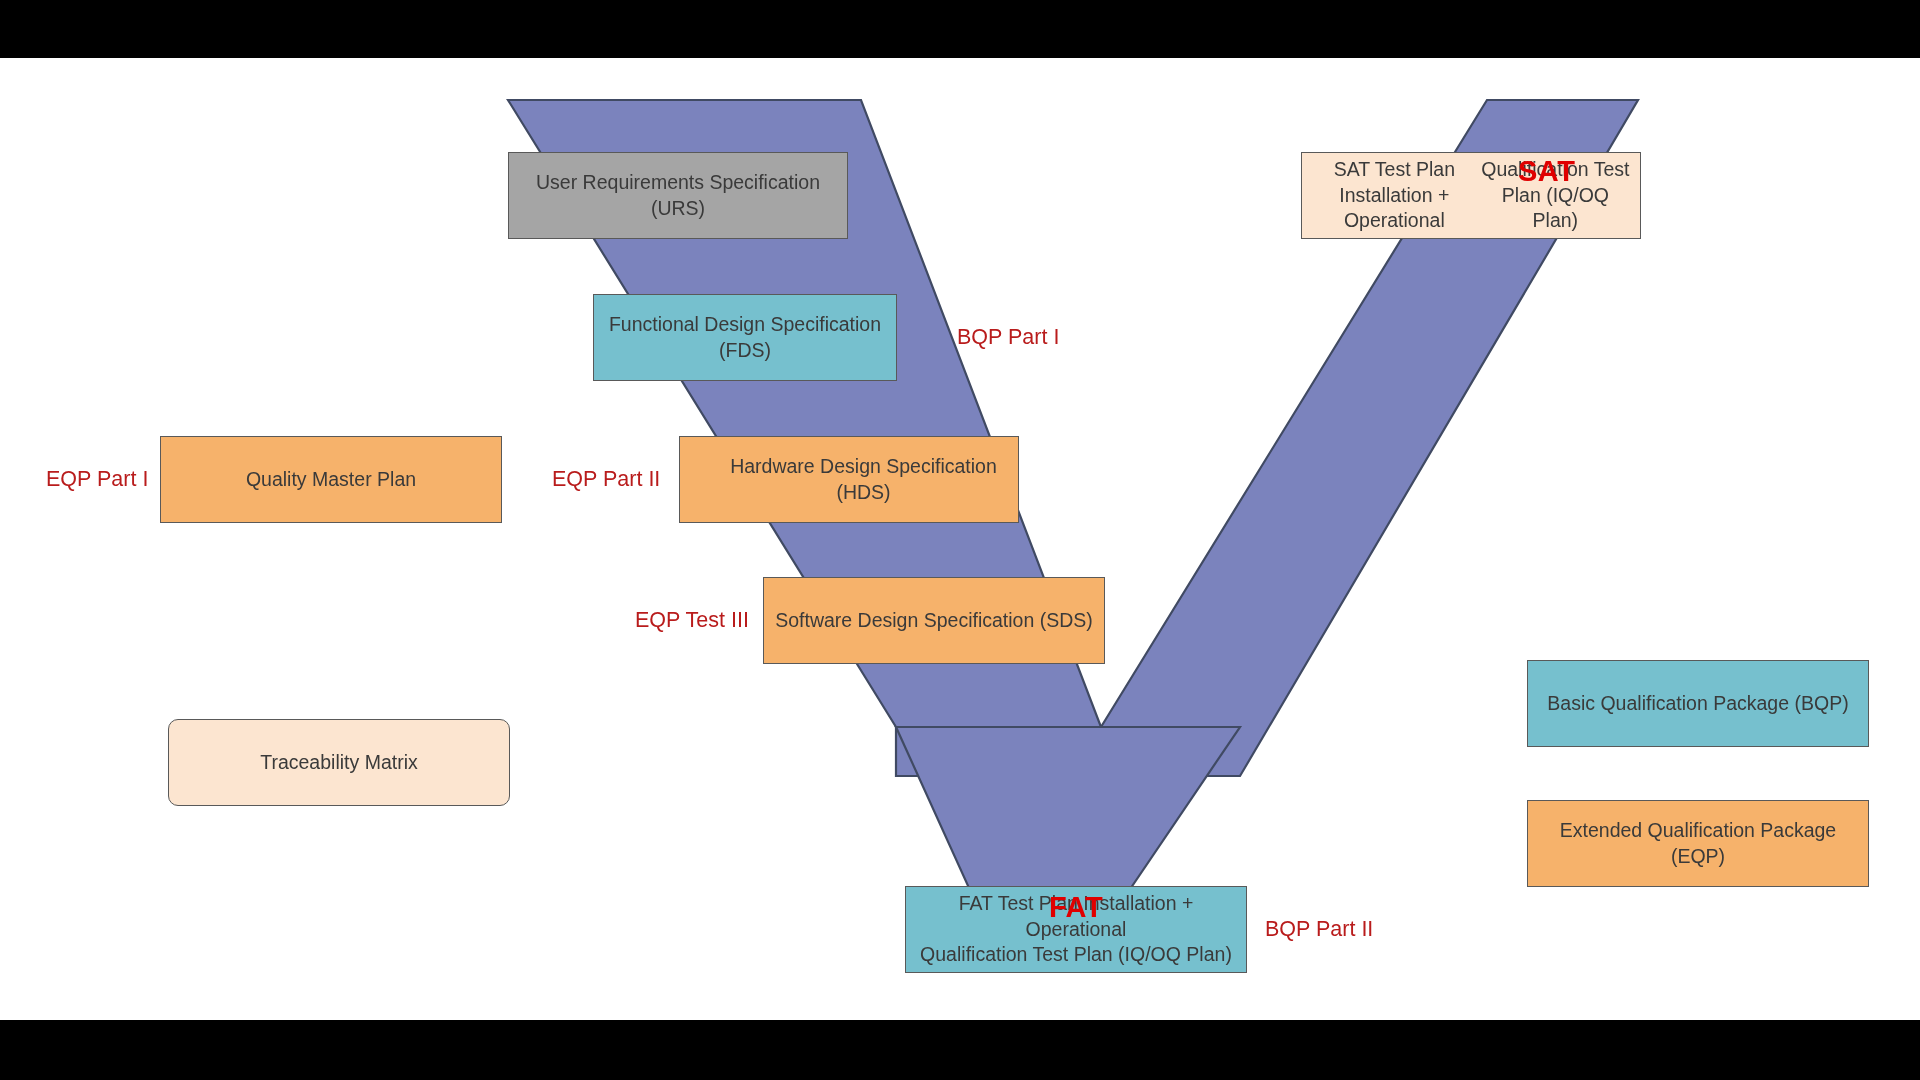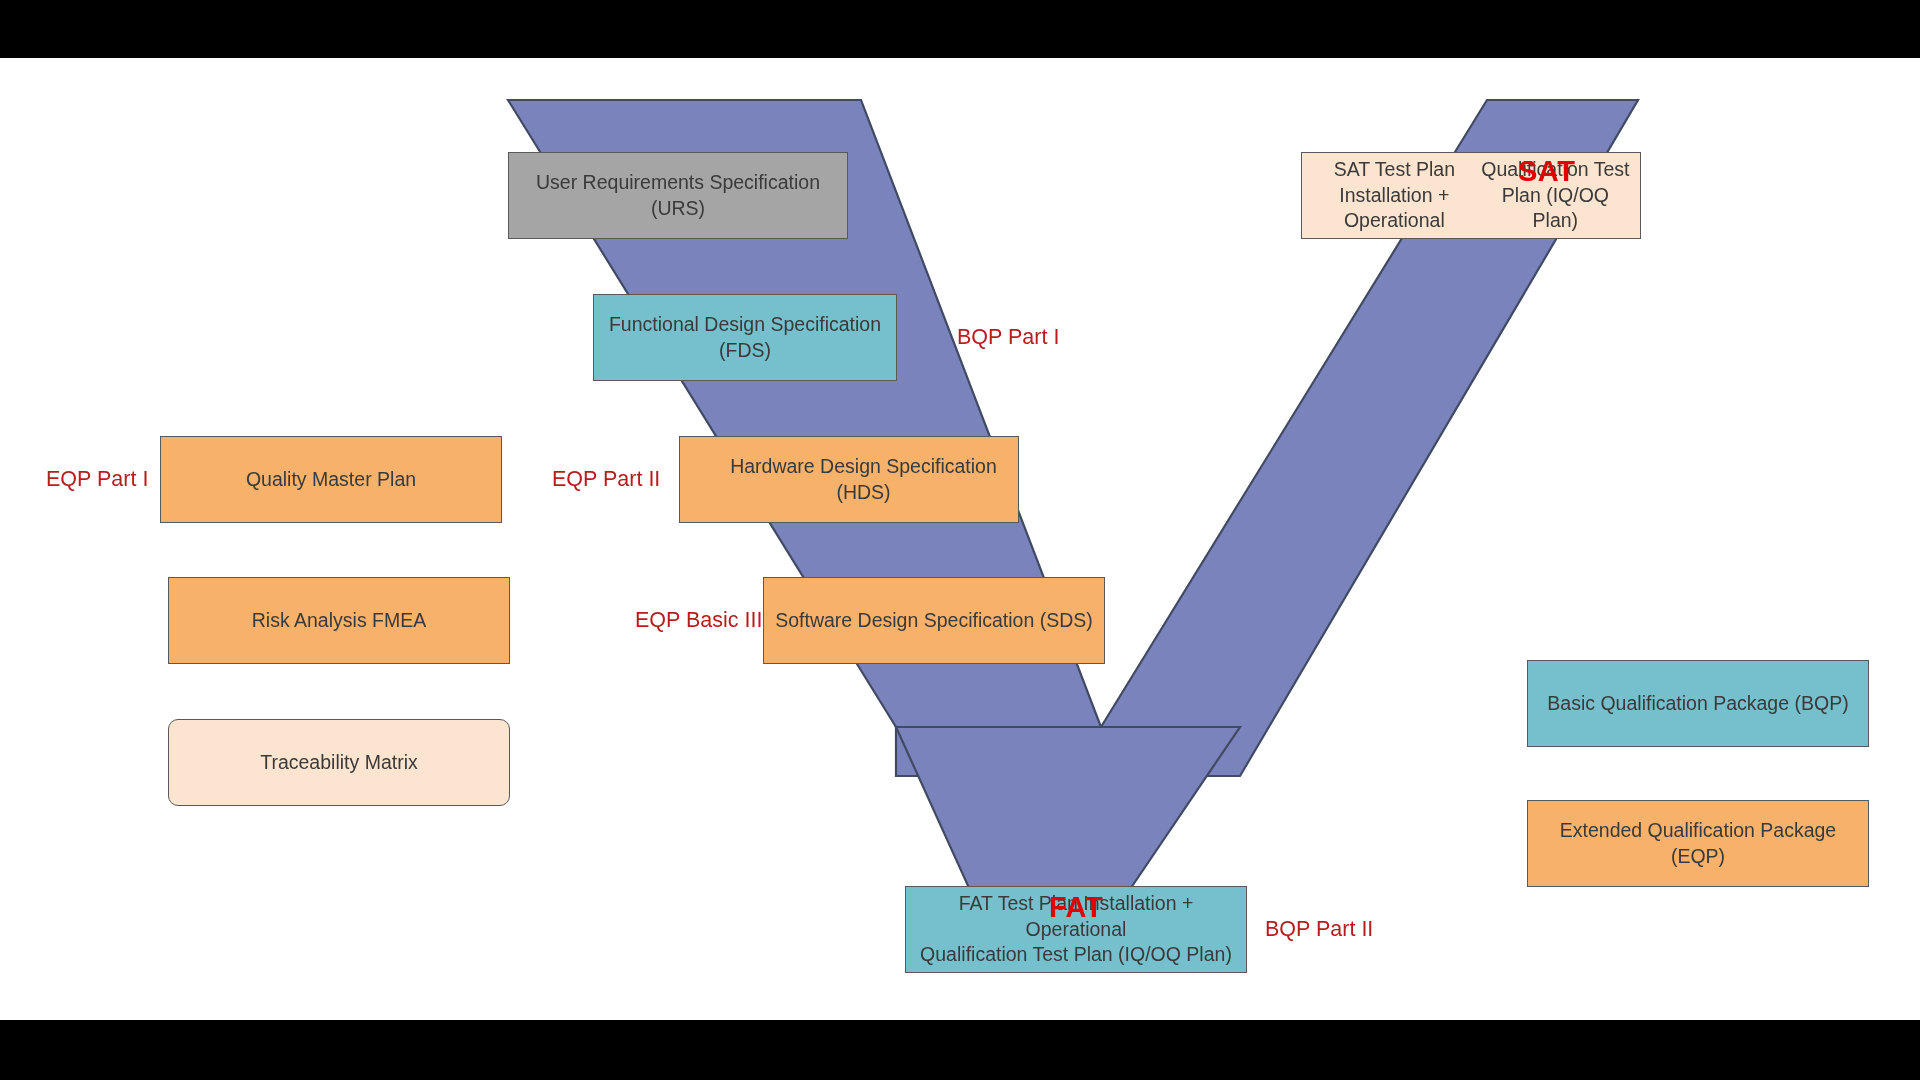--- a/index.html
+++ b/index.html
@@ -122,33 +122,30 @@
       <span>Qualification Test Plan (IQ/OQ Plan)</span>
     </div>
 
     <div class="vlabel" style="left:1518px; top:99px;">SAT</div>
     <div class="vlabel" style="left:1049px; top:835px;">FAT</div>
 
     <div class="box fill-orange" style="left:160px; top:378px; width:342px; height:87px;">
       <span>Quality Master Plan</span>
     </div>
 
-    <div class="box fill-orange" style="left:168px; top:519px; width:342px; height:87px;">
-      <span>Risk Analysis FMEA</span>
-    </div>
 
     <div class="box fill-cream" style="left:168px; top:661px; width:342px; height:87px;border-radius:10px;">
       <span>Traceability Matrix</span>
     </div>
 
     <div class="side-label" style="left:46px; top:411px;">EQP Part I</div>
 
     <div class="side-label" style="left:552px; top:411px;">EQP Part II</div>
 
-    <div class="side-label" style="left:635px; top:552px;">EQP Basic III</div>
+    <div class="side-label" style="left:635px; top:552px;">EQP Test III</div>
 
     <div class="side-label" style="left:957px; top:269px;">BQP Part I</div>
 
     <div class="side-label" style="left:1265px; top:861px;">BQP Part II</div>
 
     <div class="box fill-teal" style="left:1527px; top:602px; width:342px; height:87px;">
       <span>Basic Qualification Package (BQP)</span>
     </div>
 
     <div class="box fill-orange" style="left:1527px; top:742px; width:342px; height:87px;">

